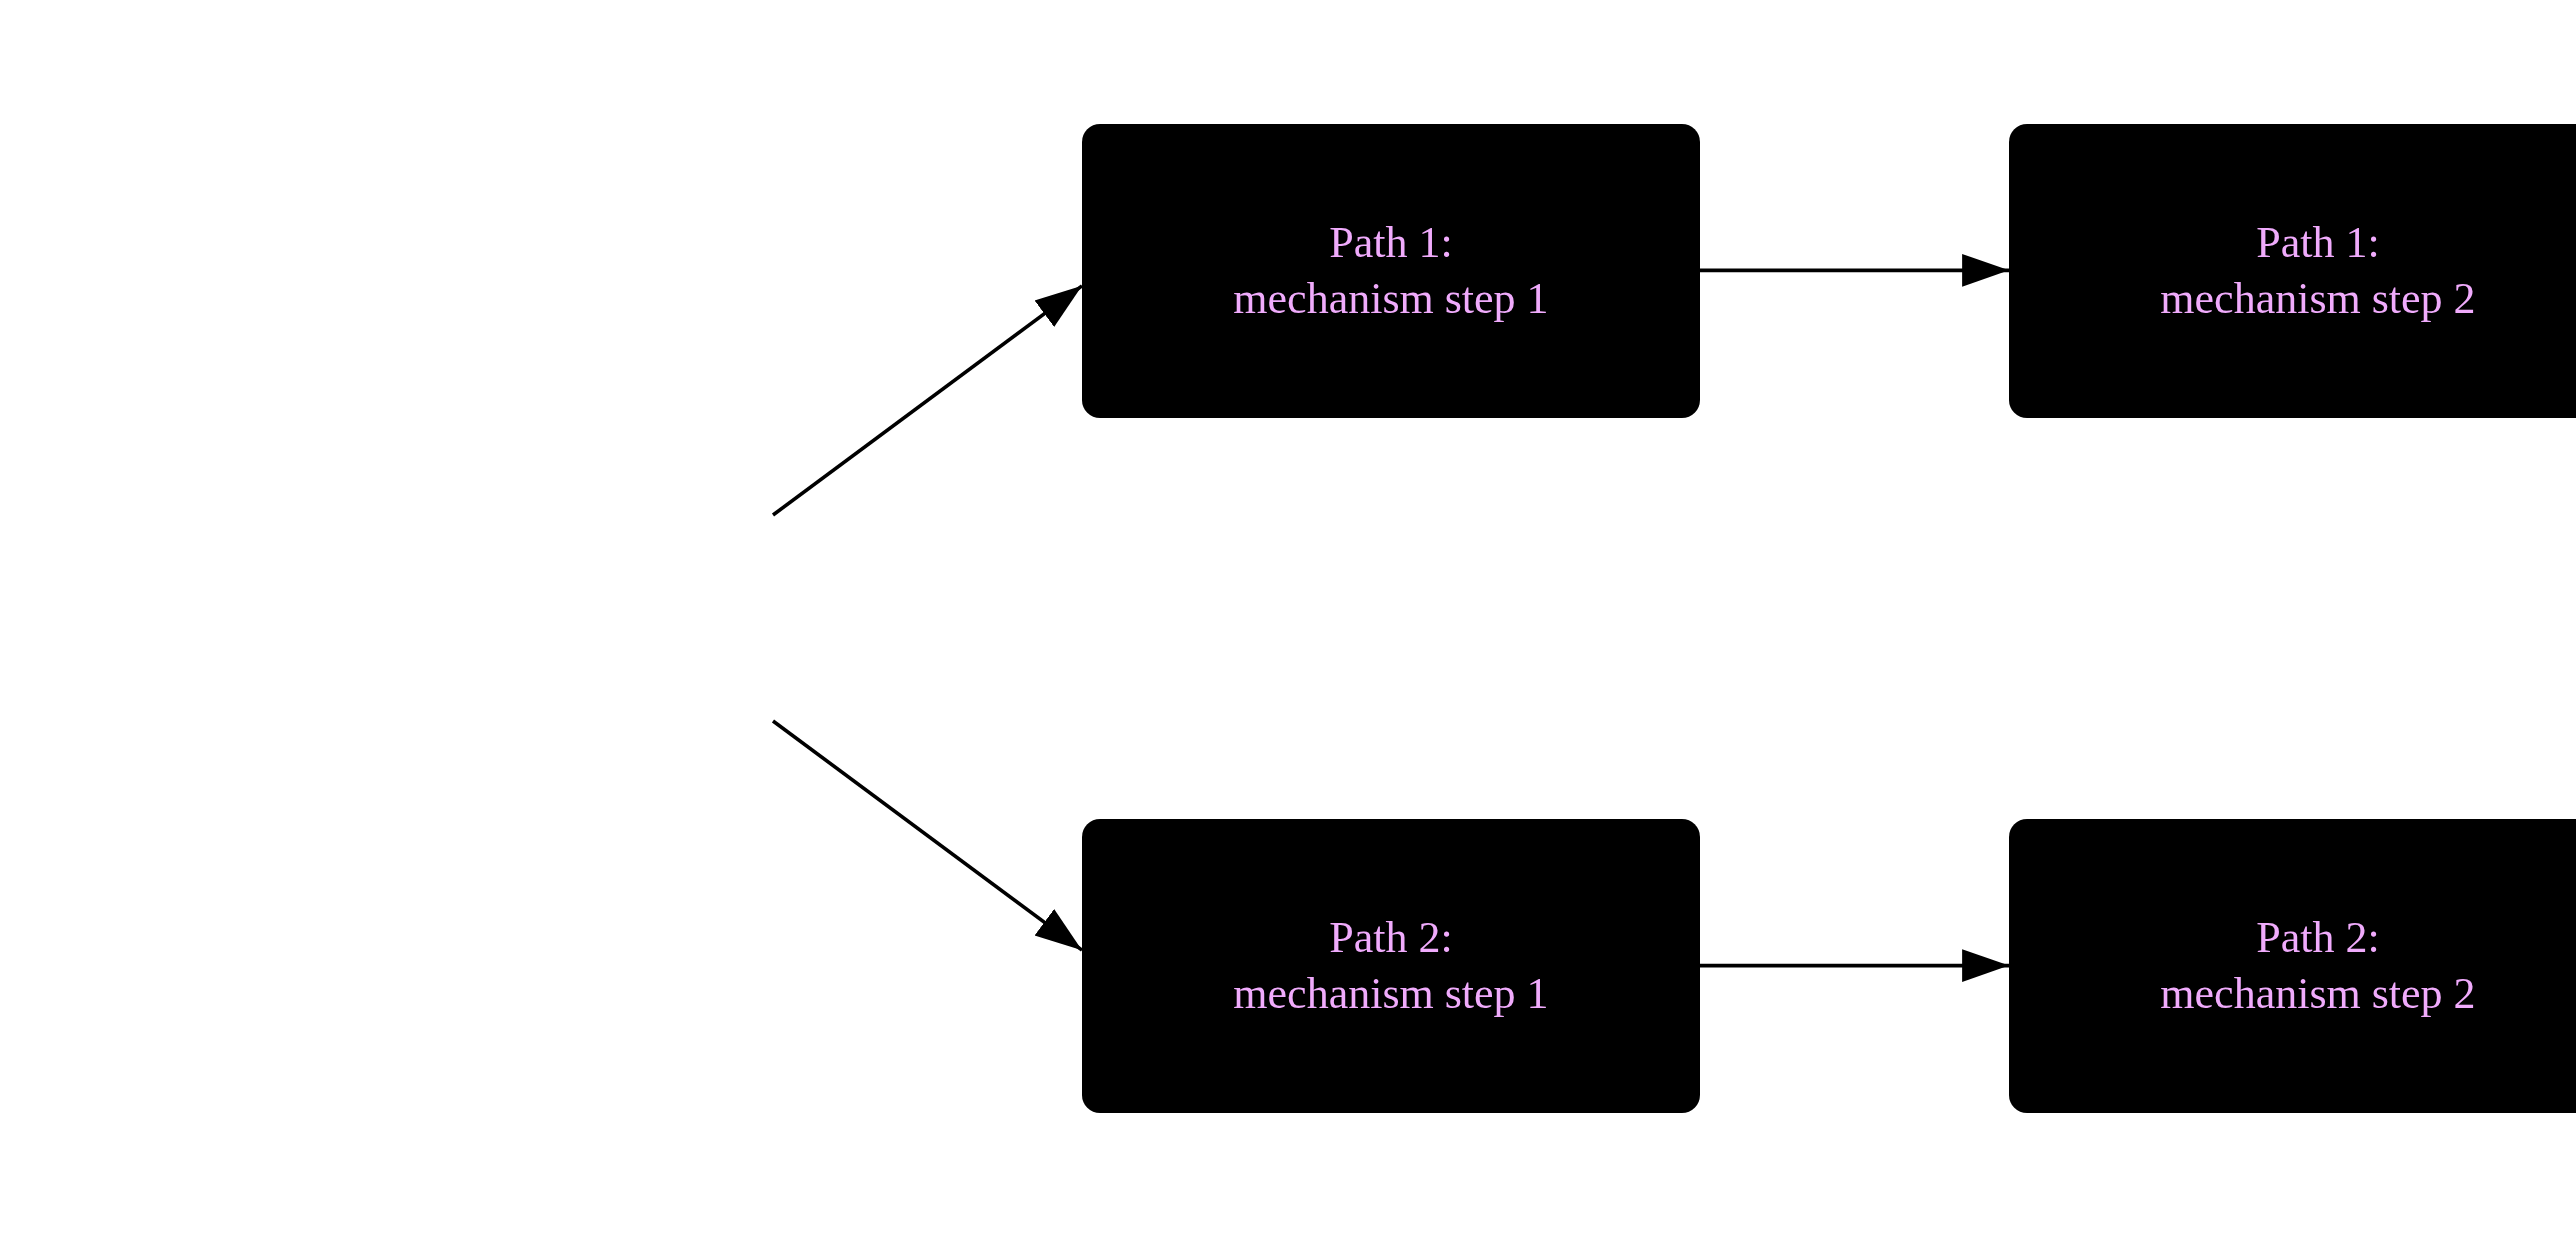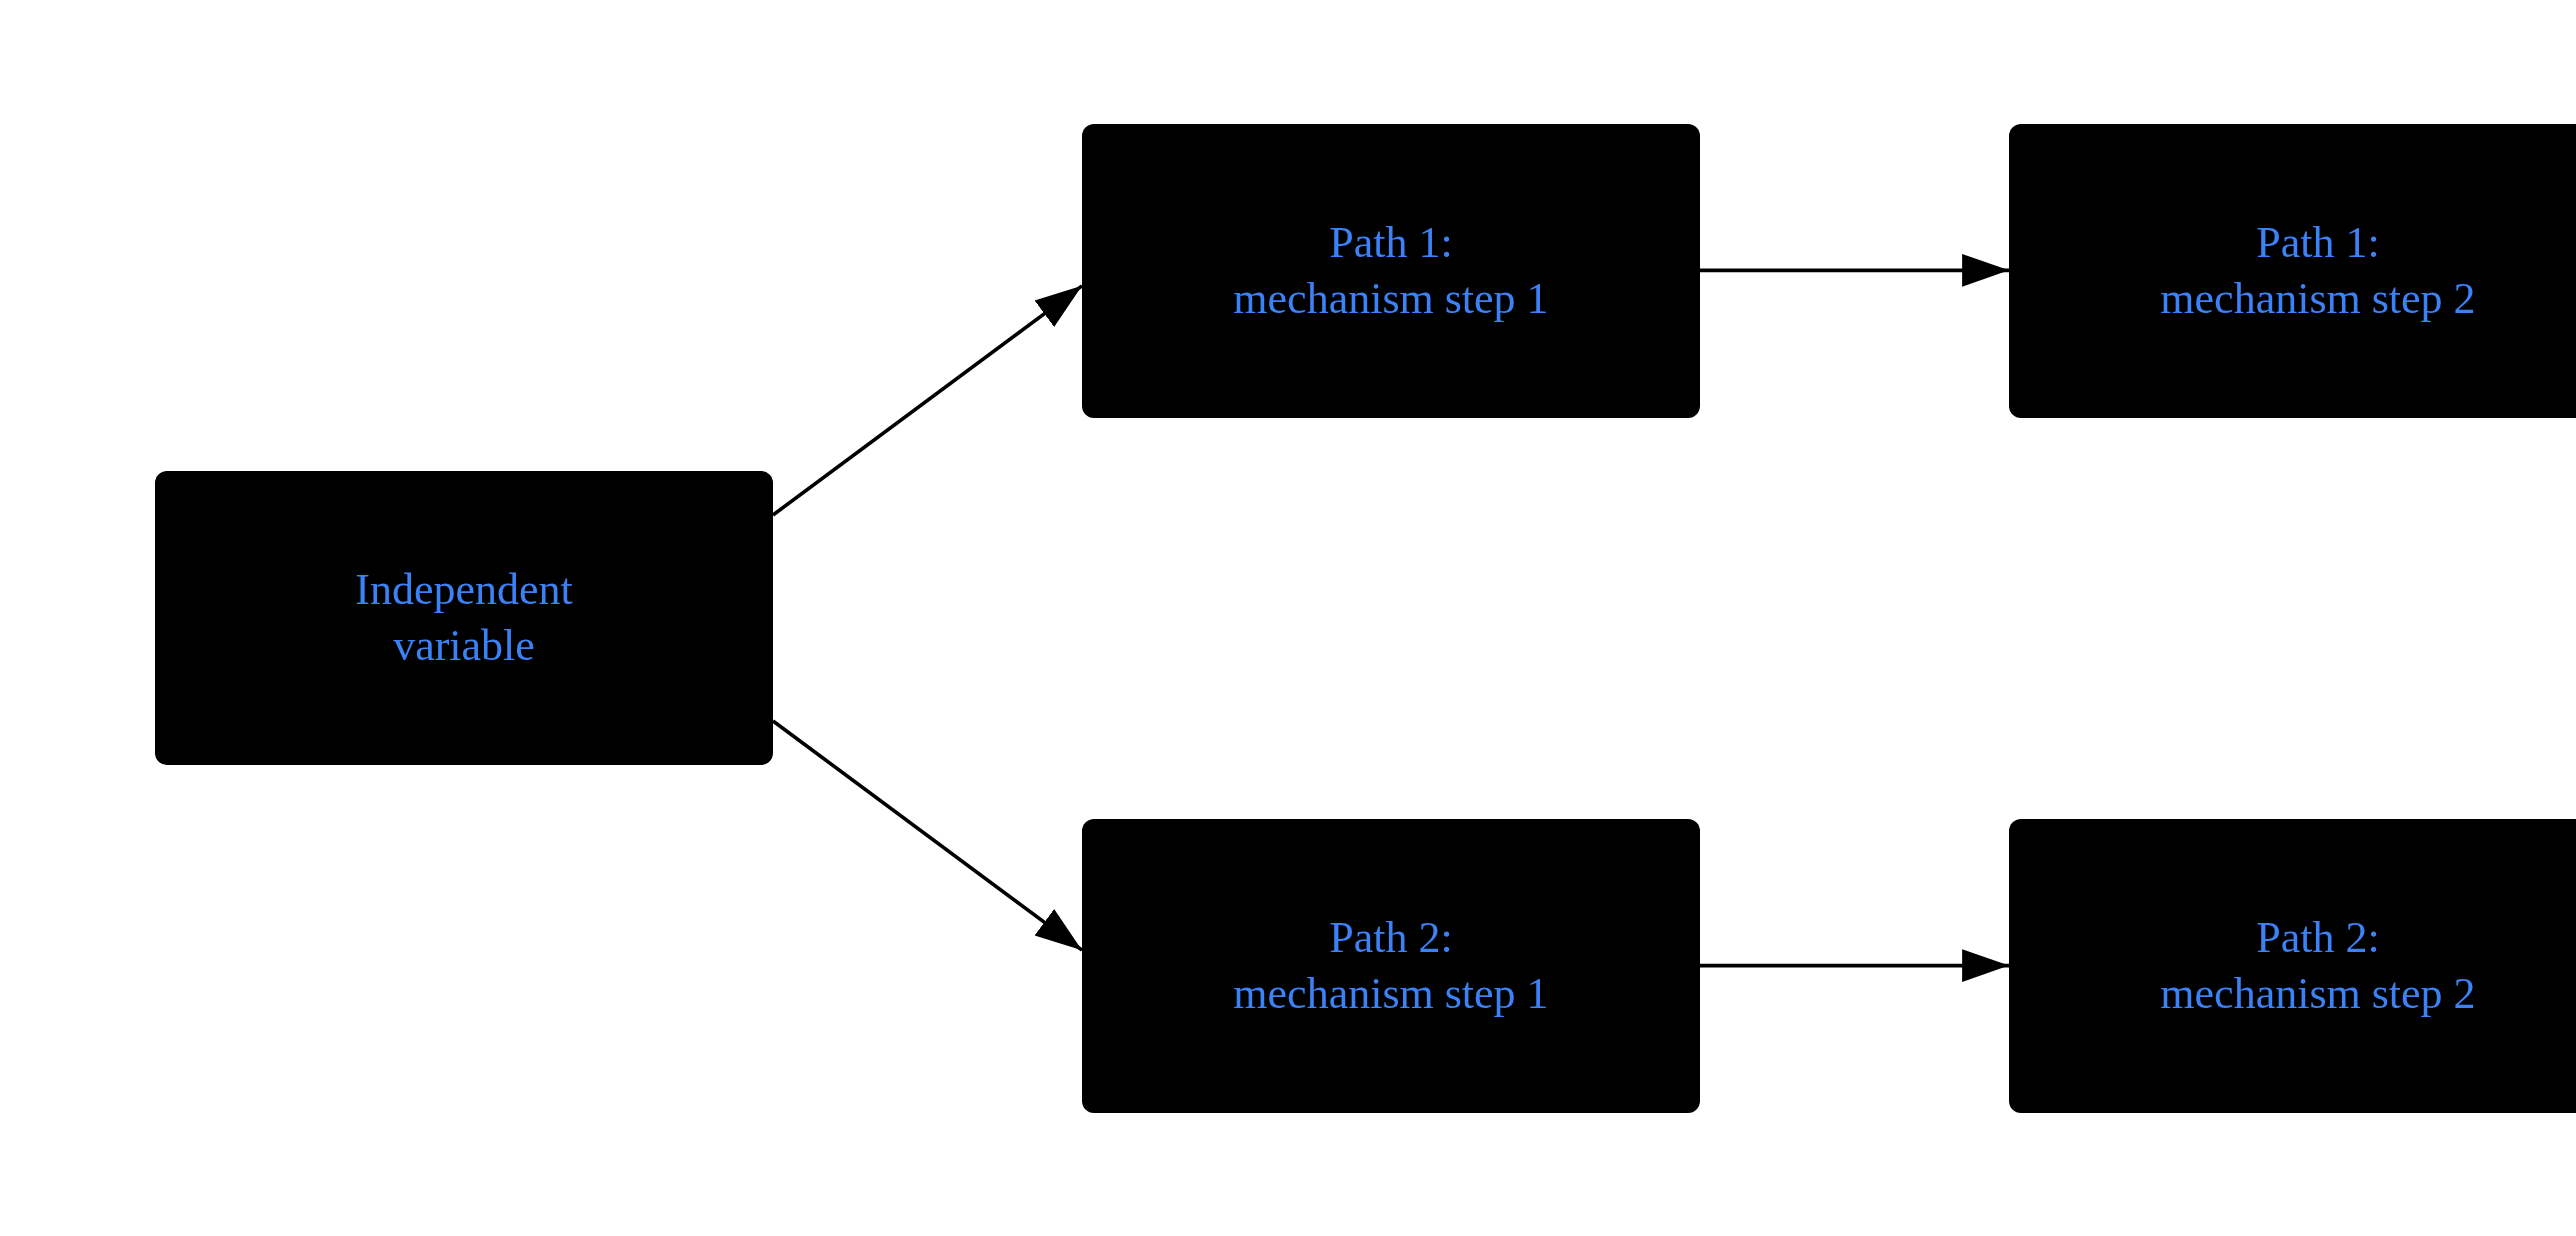--- a/index.html
+++ b/index.html
@@ -22,22 +22,22 @@
   }
   .edges line {
     stroke: #000000;
     stroke-width: 7;
   }
   .node {
     position: absolute;
     width: 618px;
     height: 294px;
     background: #000000;
-    border-radius: 12px;
-    color: #3b82f6;
+    border-radius: 18px;
+    color: #f0abfc;
     display: flex;
     flex-direction: column;
     align-items: center;
     justify-content: center;
     text-align: center;
     font-size: 44px;
     line-height: 1.28;
     box-sizing: border-box;
   }
   .node span { display: block; white-space: nowrap; }
@@ -60,24 +60,20 @@
       </marker>
     </defs>
     <line x1="1500" y1="1000" x2="2100" y2="555" marker-end="url(#arrowhead)"></line>
     <line x1="1500" y1="1400" x2="2100" y2="1845" marker-end="url(#arrowhead)"></line>
     <line x1="3300" y1="525" x2="3900" y2="525" marker-end="url(#arrowhead)"></line>
     <line x1="3300" y1="1875" x2="3900" y2="1875" marker-end="url(#arrowhead)"></line>
     <line x1="5100" y1="555" x2="5700" y2="1000" marker-end="url(#arrowhead)"></line>
     <line x1="5100" y1="1845" x2="5700" y2="1400" marker-end="url(#arrowhead)"></line>
   </svg>
 
-  <div class="node pos-independent">
-    <span>Independent</span>
-    <span>variable</span>
-  </div>
 
   <div class="node pos-p1s1">
     <span>Path 1:</span>
     <span>mechanism step 1</span>
   </div>
 
   <div class="node pos-p1s2">
     <span>Path 1:</span>
     <span>mechanism step 2</span>
   </div>

